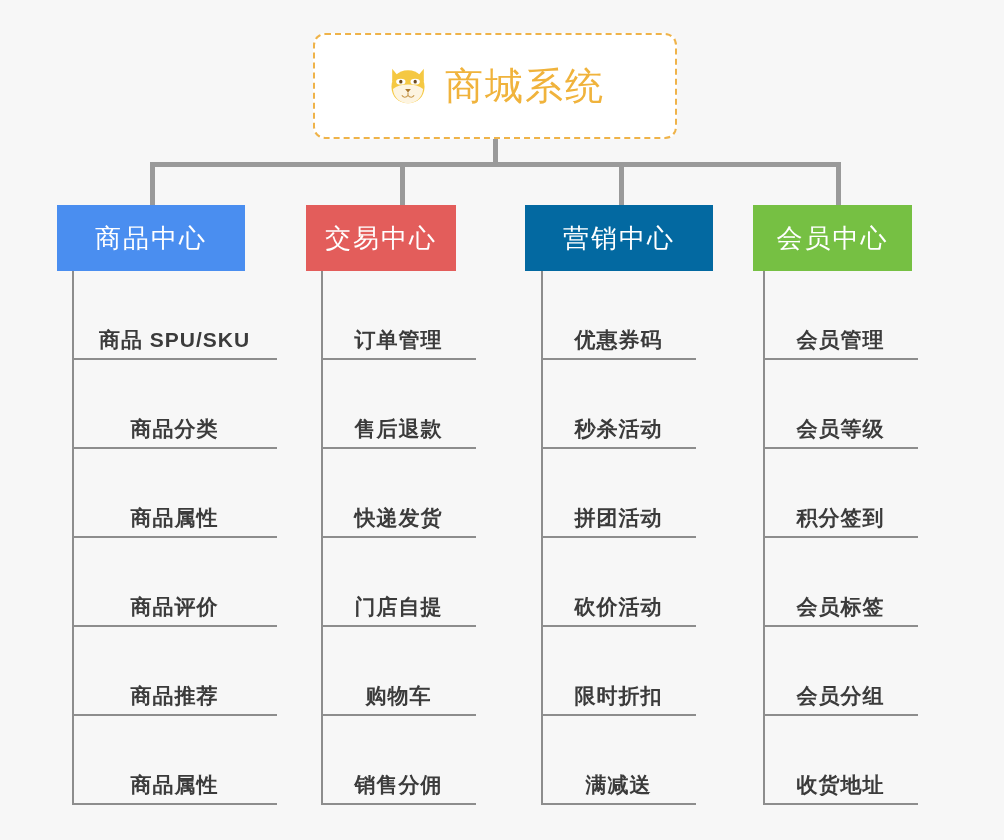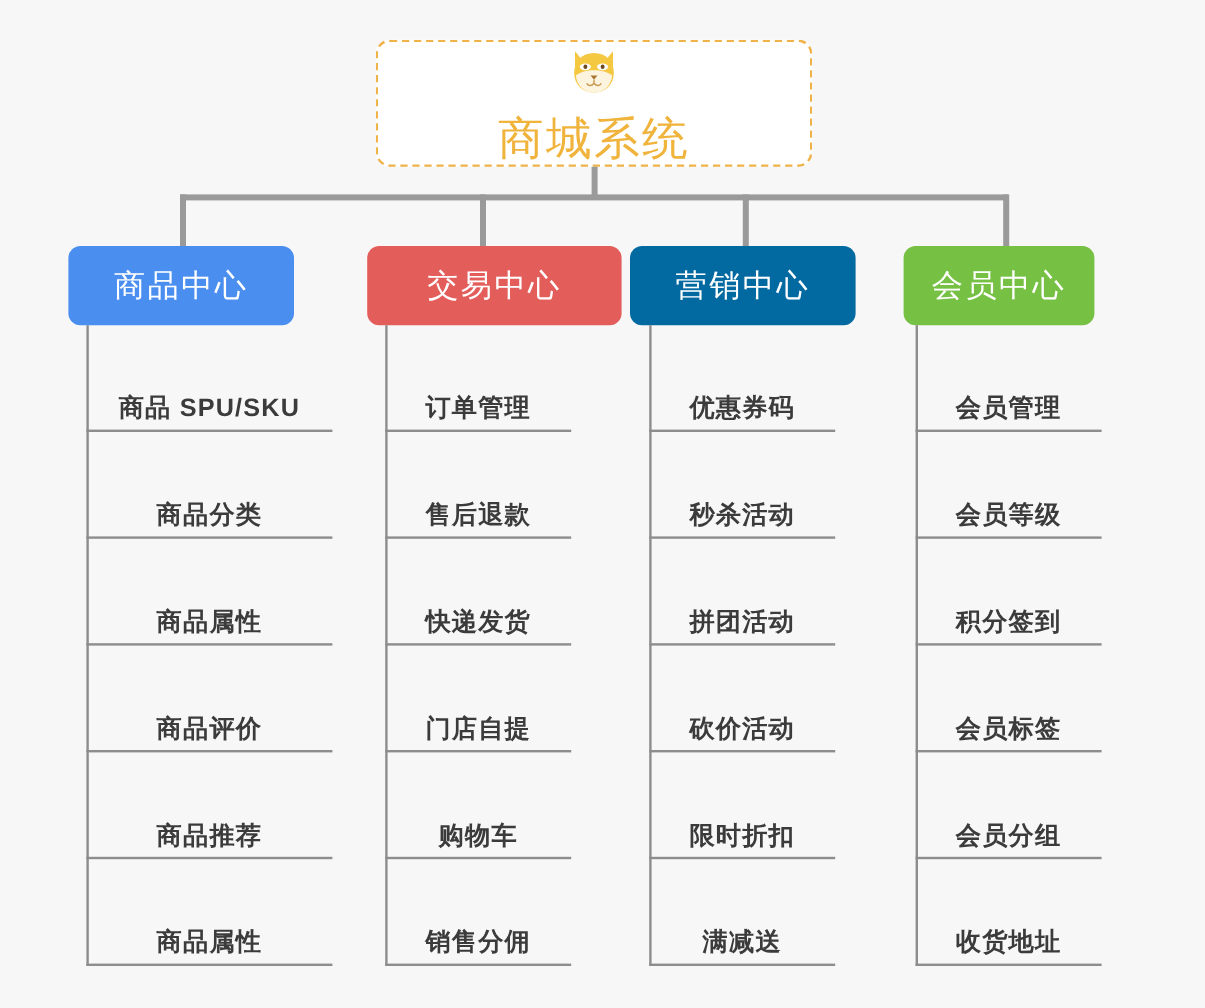--- a/index.html
+++ b/index.html
@@ -28,21 +28,20 @@
     width: 364px;
     height: 106px;
     background: #ffffff;
     border: 2px dashed #efb349;
     border-radius: 12px;
     box-sizing: border-box;
     display: flex;
     align-items: center;
     justify-content: center;
     gap: 14px;
-    flex-direction: column;
   }
   .root-title {
     font-size: 38px;
     color: #f0b33c;
     letter-spacing: 2px;
     line-height: 1;
     white-space: nowrap;
   }
   .shiba {
     width: 46px;
@@ -57,21 +56,21 @@
     background: #9a9a9a;
   }
   .conn-v { width: 5px; }
   .conn-h { height: 5px; }
 
   
   .cat-box {
     position: absolute;
     top: 205px;
     height: 66px;
-    border-radius: 10px;
+    border-radius: 0;
     display: flex;
     align-items: center;
     justify-content: center;
     color: #ffffff;
     font-size: 26px;
     letter-spacing: 2px;
     box-sizing: border-box;
   }
 
   
@@ -162,21 +161,21 @@
         <span class="leaf-label">商品评价</span>
       </div>
     <div class="leaf-item">
         <span class="leaf-label">商品推荐</span>
       </div>
     <div class="leaf-item">
         <span class="leaf-label">商品属性</span>
       </div>
   </div>
 
-  <div class="cat-box" style="left:306px; width:212px; background:#e35d5b;">
+  <div class="cat-box" style="left:306px; width:150px; background:#e35d5b;">
     <span>交易中心</span>
   </div>
   <div class="leaf-col" style="left:321px; width:155px;">
     <div class="leaf-trunk" style="height:534px;"></div>
     <div class="leaf-item">
         <span class="leaf-label">订单管理</span>
       </div>
     <div class="leaf-item">
         <span class="leaf-label">售后退款</span>
       </div>

